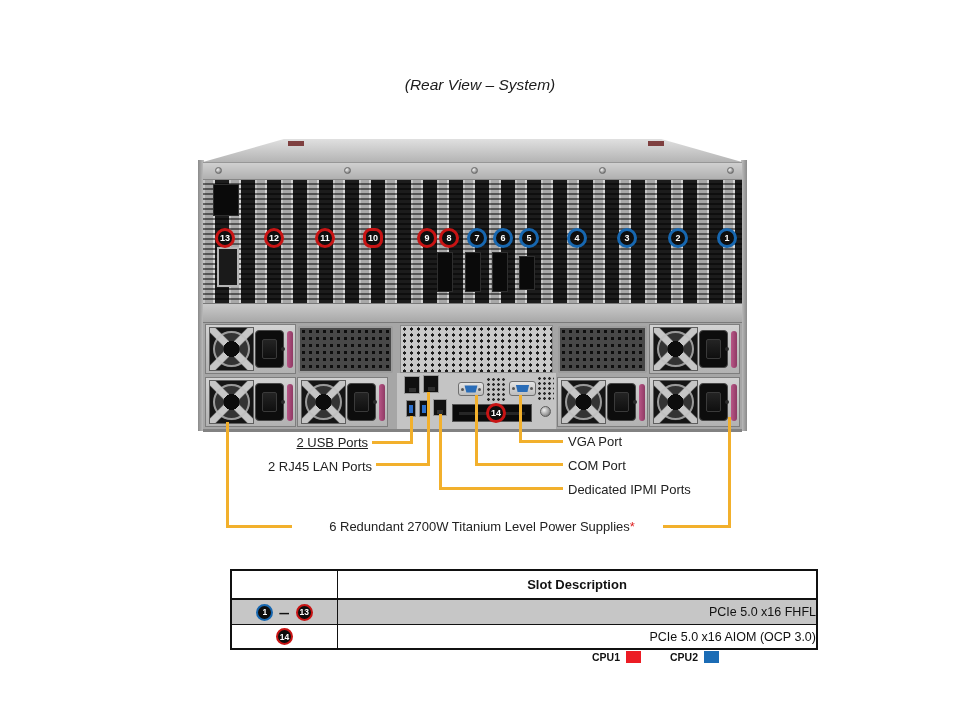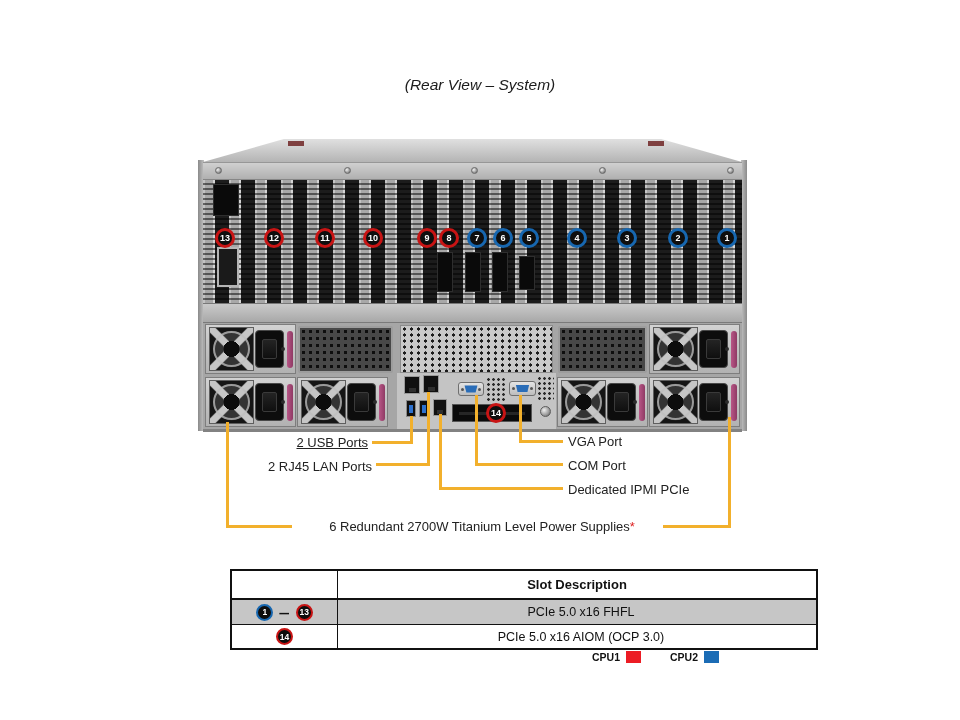--- a/index.html
+++ b/index.html
@@ -100,21 +100,21 @@
 
   
   .slot-table{position:absolute;left:230px;top:569px;width:588px;border-collapse:collapse;
       font-size:12.5px;color:#111;border:2px solid #111;table-layout:fixed;z-index:40;}
   .slot-table td{border:1px solid #111;padding:0;}
   .slot-table .c1{width:105px;text-align:center;}
   .slot-table .hrow td{height:27px;border-bottom:2.5px solid #111;}
   .slot-table .hdr{font-weight:bold;text-align:center;font-size:13px;}
   .slot-table .r1 td{height:24px;background:#c6c6c6;}
   .slot-table .r2 td{height:23px;background:#fff;}
-  .slot-table .desc{padding-left:8px;text-align:center;}
+  .slot-table .desc{padding-left:8px;text-align:right;}
   .badge-cell{display:flex;align-items:center;justify-content:center;gap:7px;}
   .tbadge{display:inline-flex;width:17px;height:17px;border-radius:50%;box-sizing:border-box;
       background:#0d0d0d;border:2.5px solid #888;color:#fff;font-weight:bold;font-size:8.5px;
       align-items:center;justify-content:center;}
   .tbadge[data-cpu="CPU1"]{border-color:#c81414;}
   .tbadge[data-cpu="CPU2"]{border-color:#1767b0;}
   .tdash{font-weight:bold;font-size:15px;line-height:1;transform:scaleX(1.3);display:inline-block;}
 
   
   .legend{position:absolute;left:420px;top:651px;width:301px;display:flex;justify-content:flex-end;
@@ -149,21 +149,21 @@
   <div class="cage" style="left:217px;top:247px;width:22px;height:40px;"></div>
   <div class="conn" style="left:437px;top:252px;width:16px;height:40px;"></div>
   <div class="conn" style="left:465px;top:252px;width:16px;height:40px;"></div>
   <div class="conn" style="left:492px;top:252px;width:16px;height:40px;"></div>
   <div class="conn" style="left:519px;top:256px;width:16px;height:34px;"></div>
   <div class="rail-bottom"></div>
 
   <div class="sbadge" style="left:215px;" data-cpu="CPU1">13</div>
   <div class="sbadge" style="left:264px;" data-cpu="CPU1">12</div>
   <div class="sbadge" style="left:315px;" data-cpu="CPU1">11</div>
-  <div class="sbadge" style="left:363px;" data-cpu="CPU1">10</div>
+  <div class="sbadge" style="left:363px;border-radius:8px;" data-cpu="CPU1">10</div>
   <div class="sbadge" style="left:417px;" data-cpu="CPU1">9</div>
   <div class="sbadge" style="left:439px;" data-cpu="CPU1">8</div>
   <div class="sbadge" style="left:467px;" data-cpu="CPU2">7</div>
   <div class="sbadge" style="left:493px;" data-cpu="CPU2">6</div>
   <div class="sbadge" style="left:519px;" data-cpu="CPU2">5</div>
   <div class="sbadge" style="left:567px;" data-cpu="CPU2">4</div>
   <div class="sbadge" style="left:617px;" data-cpu="CPU2">3</div>
   <div class="sbadge" style="left:668px;" data-cpu="CPU2">2</div>
   <div class="sbadge" style="left:717px;" data-cpu="CPU2">1</div>
 
@@ -243,21 +243,21 @@
   <div class="yl" style="left:519px;top:440px;width:44px;height:3px;"></div>
   <div class="yl" style="left:226px;top:422px;width:3px;height:106px;"></div>
   <div class="yl" style="left:226px;top:525px;width:66px;height:3px;"></div>
   <div class="yl" style="left:728px;top:417px;width:3px;height:111px;"></div>
   <div class="yl" style="left:663px;top:525px;width:68px;height:3px;"></div>
 
   <div class="lbl" style="left:250px;top:435px;width:118px;text-align:right;text-decoration:underline;">2 USB Ports</div>
   <div class="lbl" style="left:250px;top:459px;width:122px;text-align:right;">2 RJ45 LAN Ports</div>
   <div class="lbl" style="left:568px;top:434px;">VGA Port</div>
   <div class="lbl" style="left:568px;top:458px;">COM Port</div>
-  <div class="lbl" style="left:568px;top:482px;">Dedicated IPMI PCIe</div>
+  <div class="lbl" style="left:568px;top:482px;">Dedicated IPMI Ports</div>
   <div class="lbl" style="left:262px;top:519px;width:440px;text-align:center;">
     <span>6 Redundant 2700W Titanium Level Power Supplies</span><span class="ast">*</span>
   </div>
 
   <table class="slot-table">
     <tbody>
         <tr class="hrow">
       <td class="c1"></td>
       <td class="hdr">Slot Description</td>
     </tr>

